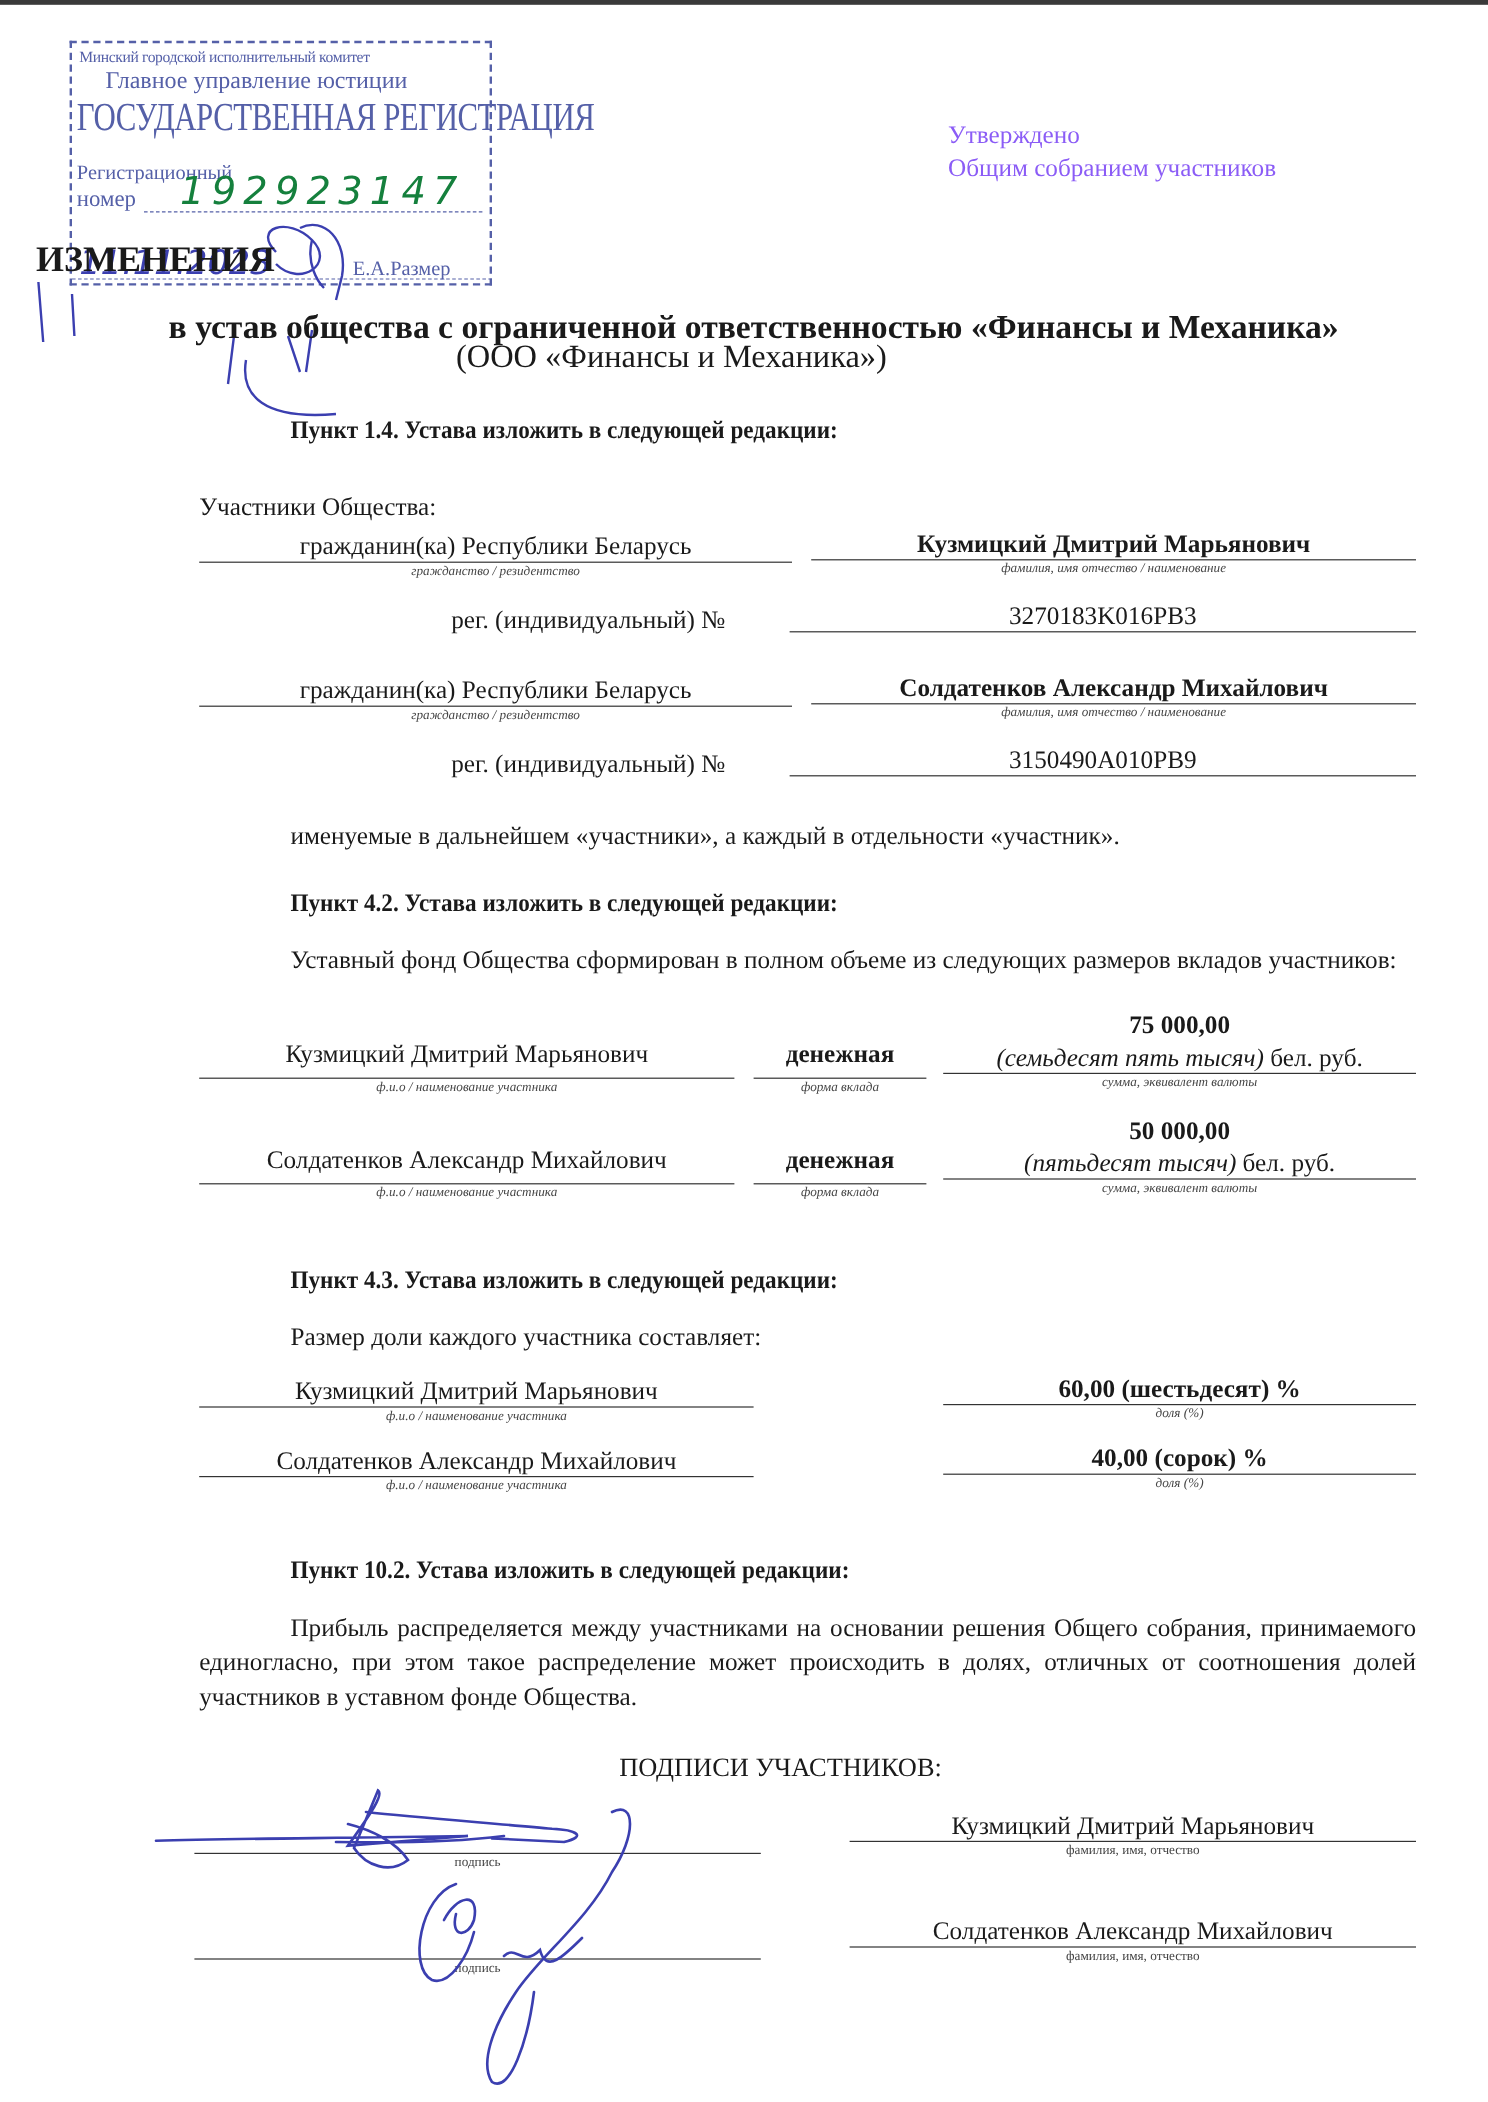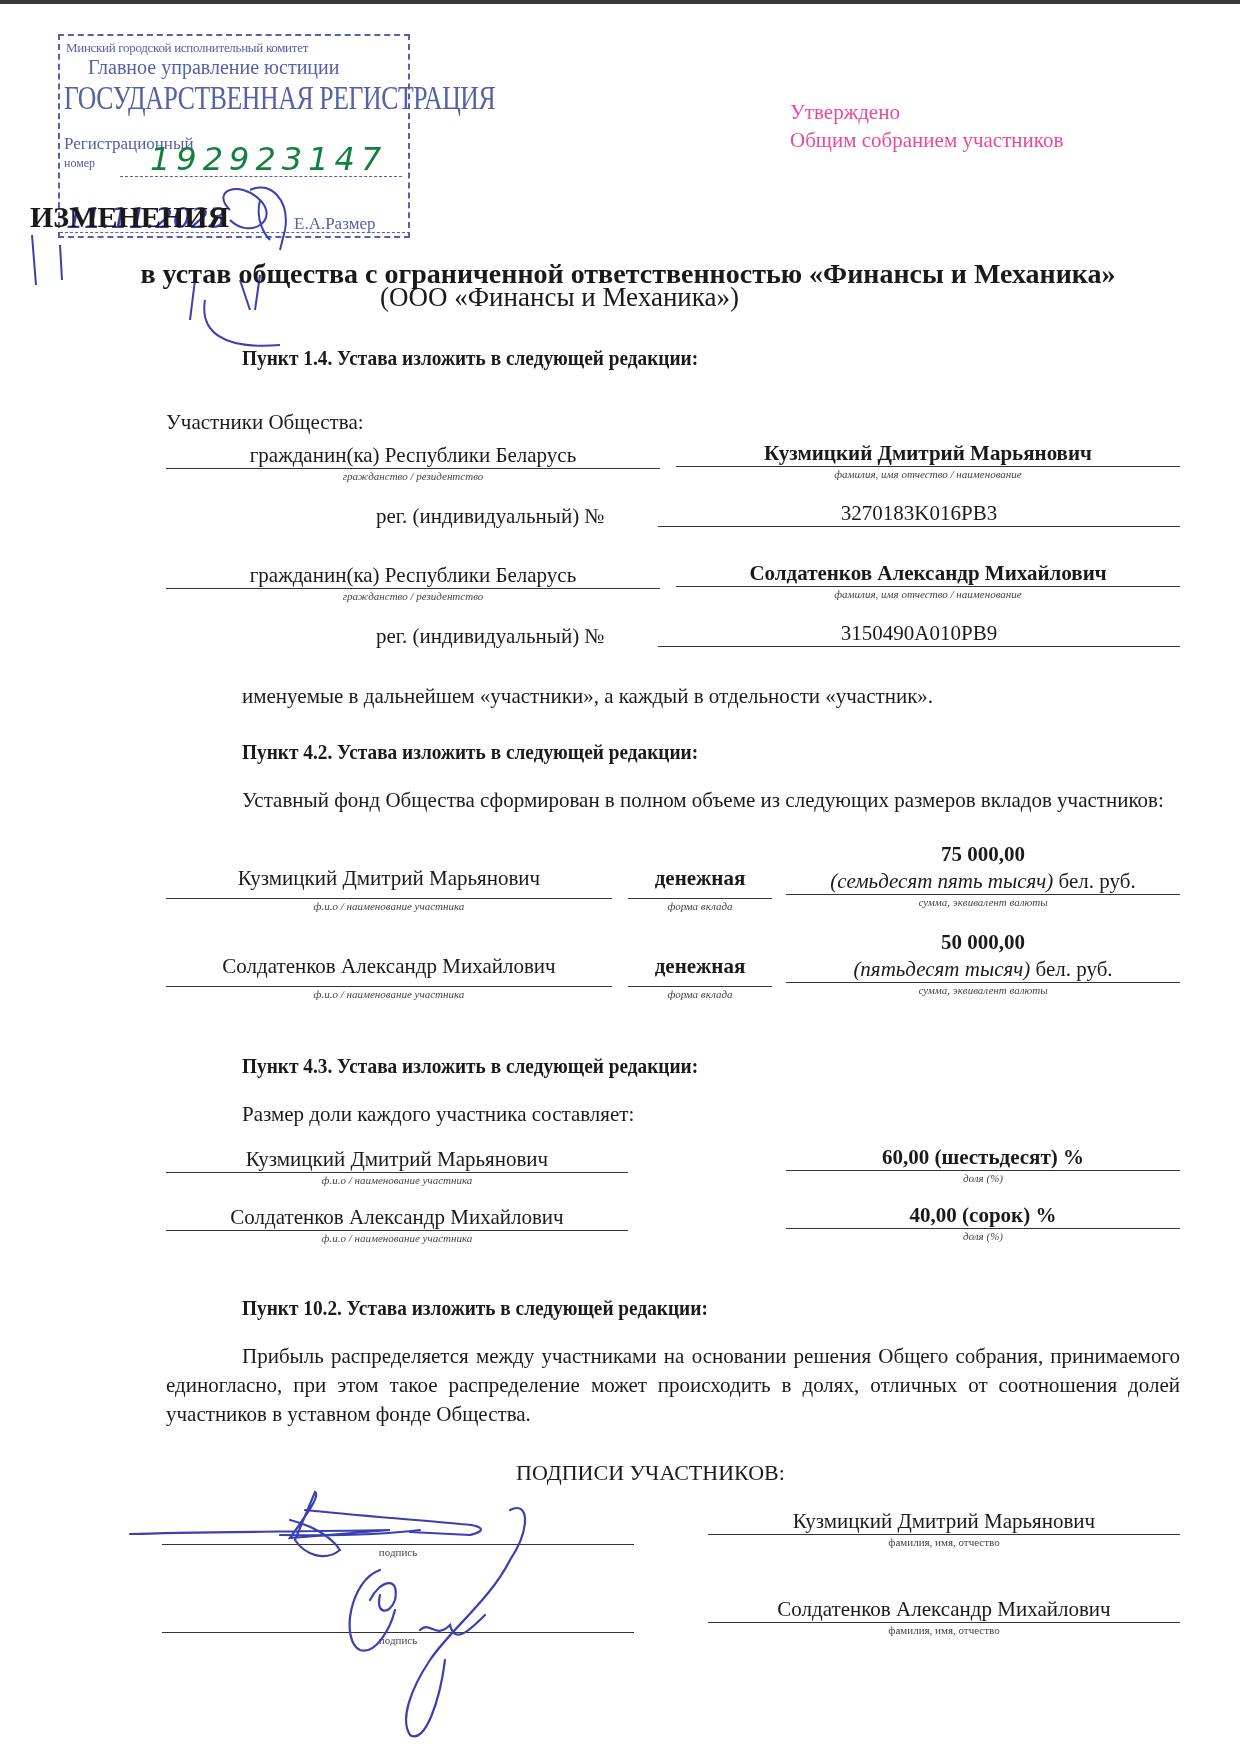--- a/index.html
+++ b/index.html
@@ -10,27 +10,27 @@
   }
   .topbar { position: absolute; left: 0; top: 0; width: 1240px; height: 4px; background: #3a3a3a; }
   .stamp {
     position: absolute; left: 58px; top: 34px; width: 352px; height: 204px;
     border: 2px dashed #5560a8; color: #5560a8; box-sizing: border-box;
   }
   .stamp .l1 { position:absolute; left:6px; top:4px; font-size:13px; letter-spacing:-0.3px; }
   .stamp .l2 { position:absolute; left:28px; top:20px; font-size:20px; }
   .stamp .l3 { position:absolute; left:4px; top:44px; font-size:33px; transform: scaleX(0.78); transform-origin: left; letter-spacing:-0.5px; white-space:nowrap; }
   .stamp .l4 { position:absolute; left:4px; top:98px; font-size:17px; }
-  .stamp .l5 { position:absolute; left:4px; top:120px; font-size:12px;text-align:right; }
+  .stamp .l5 { position:absolute; left:4px; top:120px; font-size:19px;text-align:right; }
   .stamp .regline { position:absolute; left:60px; top:140px; width:282px; border-bottom:1px dashed #5560a8; }
   .stamp .regnum { position:absolute; left:90px; top:104px; font-size:32px; font-style:italic; color:#15803d; letter-spacing:6px; font-family:"DejaVu Sans", sans-serif; }
   .stamp .date { position:absolute; left:6px; top:166px; font-size:28px; font-style:italic; color:#3b3fb0; font-family:"DejaVu Sans", sans-serif; }
   .stamp .official { position:absolute; left:234px; top:178px; font-size:17px; }
   .stamp .bottomline { position:absolute; left:0; top:196px; width:350px; border-bottom:1px dashed #5560a8; }
-  .approved { position:absolute; left:790px; top:98px; font-size:21px; line-height:28px; color:#ec4899; }
+  .approved { position:absolute; left:790px; top:98px; font-size:21px; line-height:28px; color:#8b5cf6; }
   .title { position:absolute; left:0; width:1240px; text-align:center; }
   .t1 { top:200px; font-size:30px; font-weight:bold; left:0; width:1087px; text-align:left; padding-left:30px; box-sizing:border-box; }
   .t2 { top:242px; font-size:28px; font-weight:bold; left:23px; width:1210px;margin-top:16px; }
   .t3 { top:282px; font-size:27px; font-weight:normal; left:380px; width:auto; text-align:left; }
   .heading { position:absolute; font-size:21px; font-weight:bold; transform:scaleX(0.92); transform-origin:left; white-space:nowrap; }
   .para { position:absolute; font-size:21px; line-height:29px; }
   .field { position:absolute; text-align:center; }
   .field .val { font-size:21px; line-height:26px; border-bottom:1.5px solid #333; white-space:nowrap; }
   .field .cap { font-size:11px; font-style:italic; color:#444; line-height:14px; }
   .field .cap.plain { font-style:normal; }

